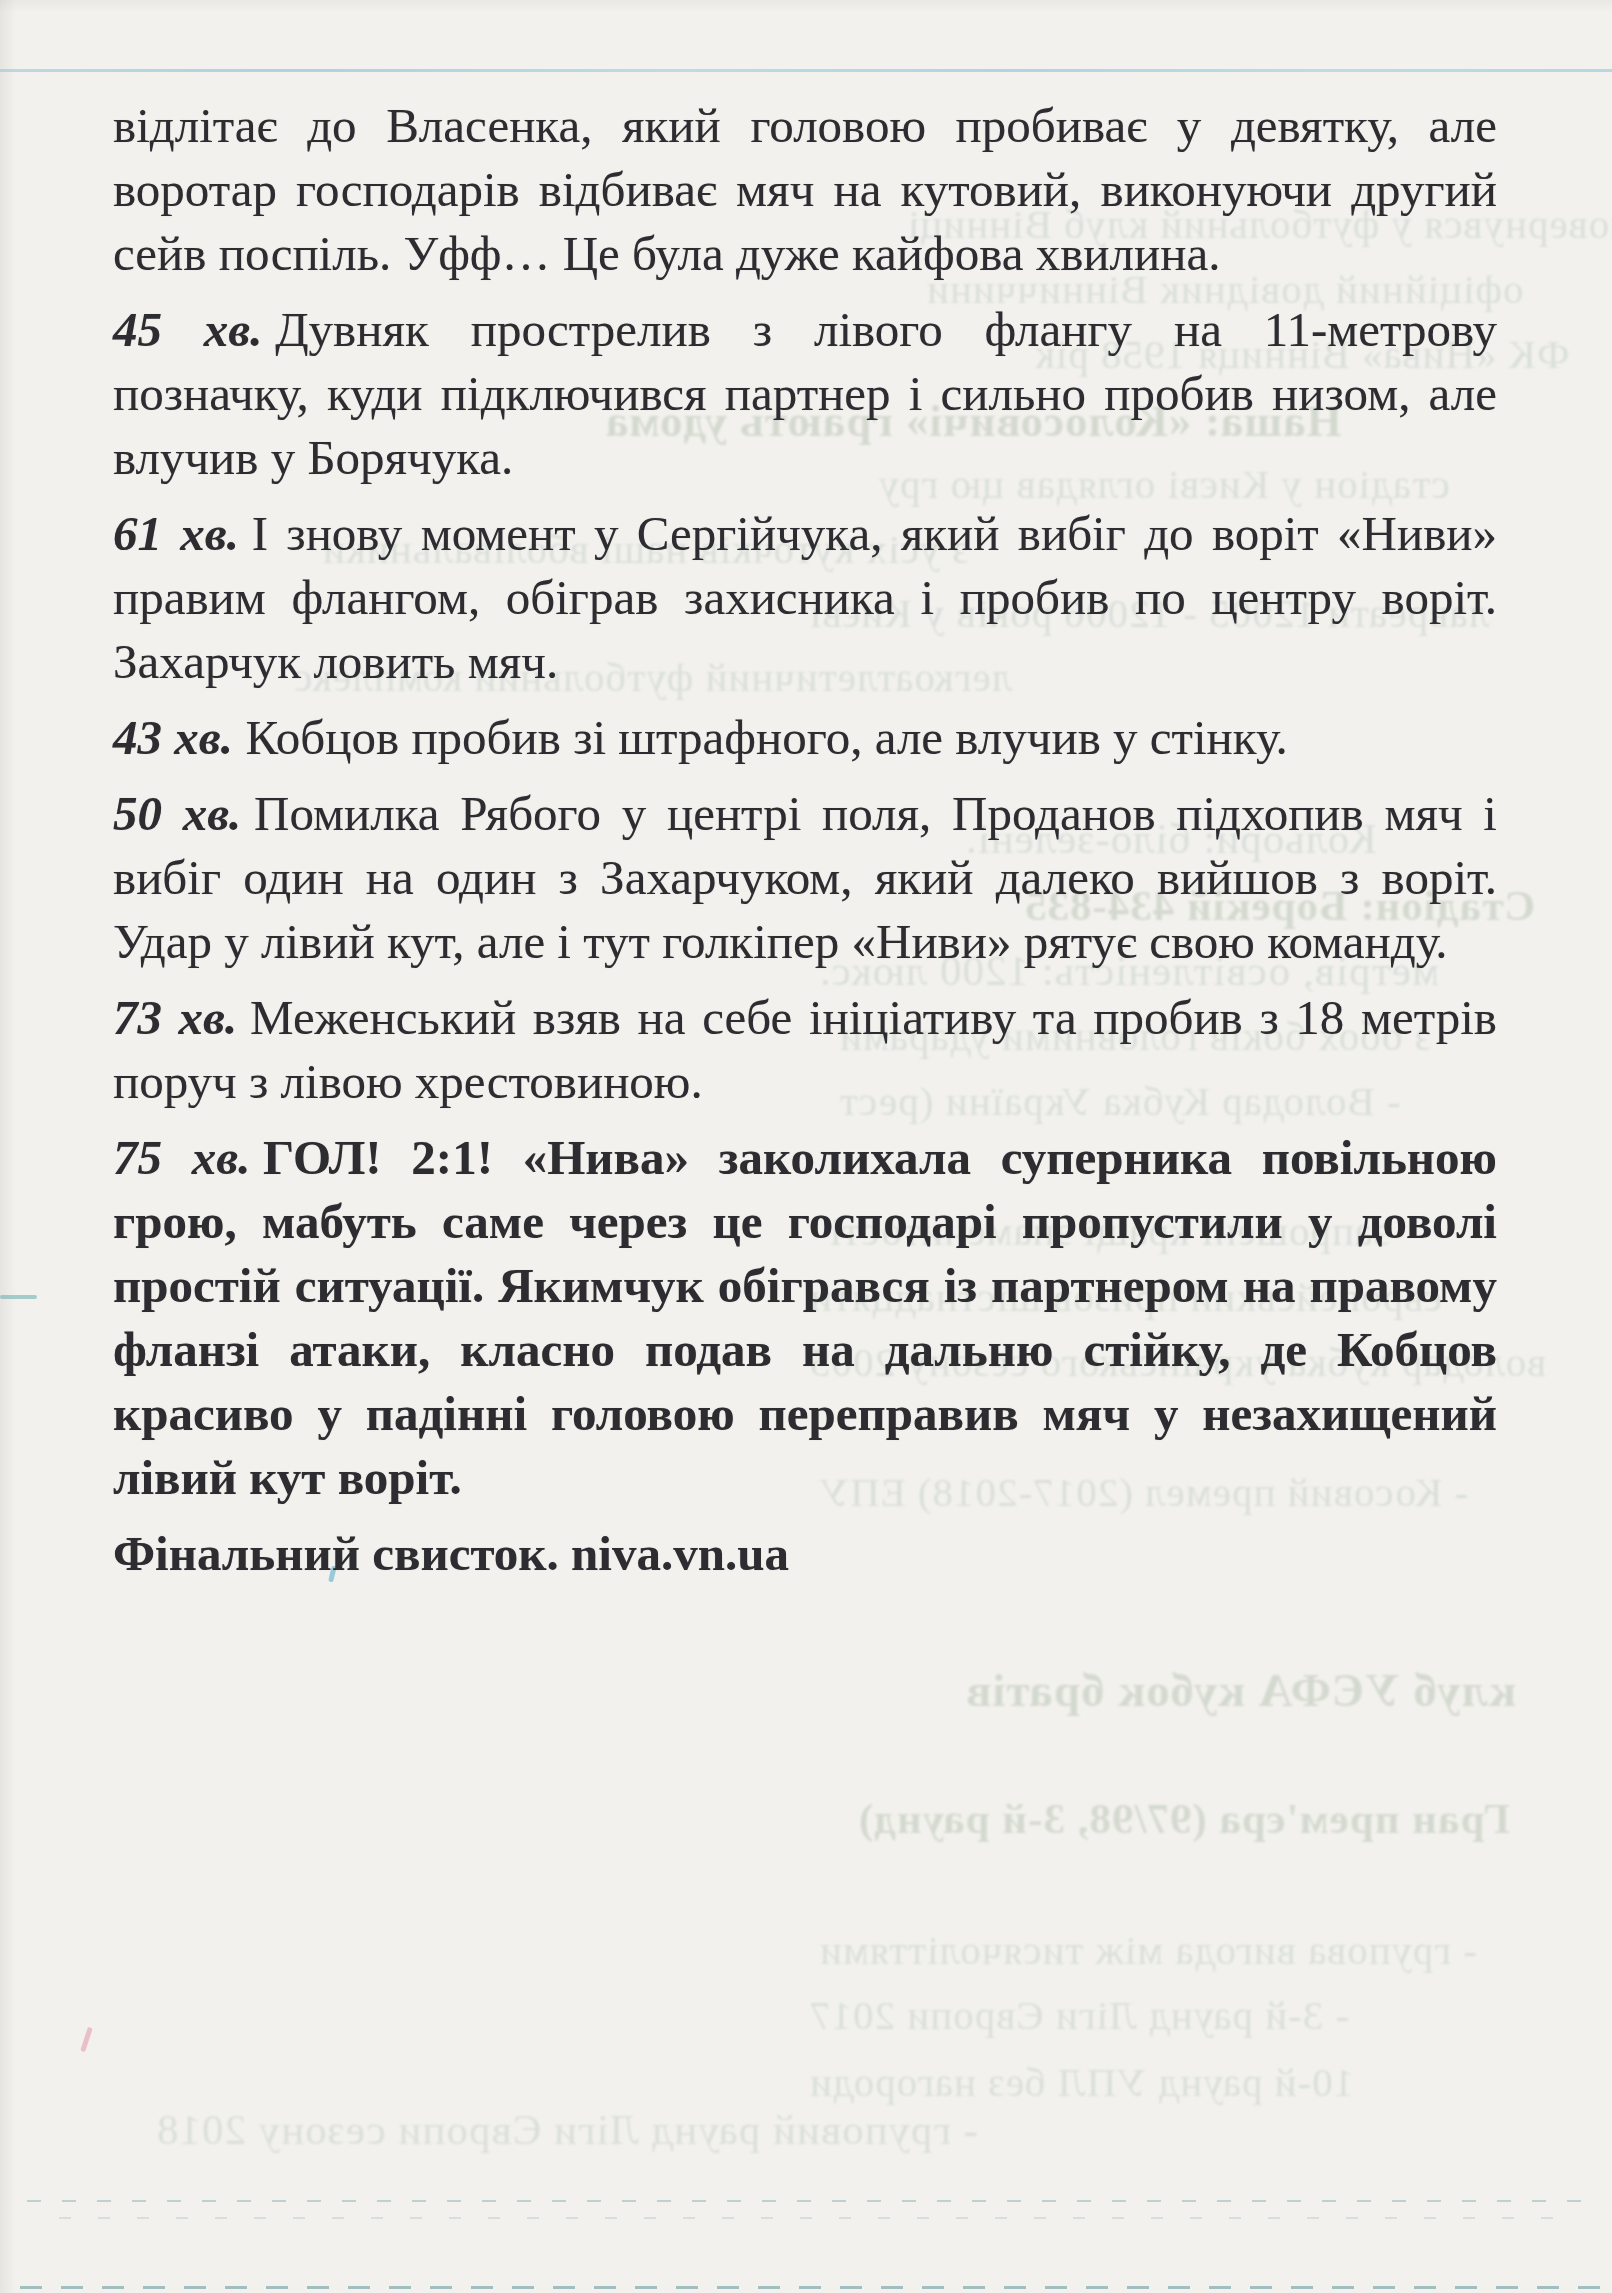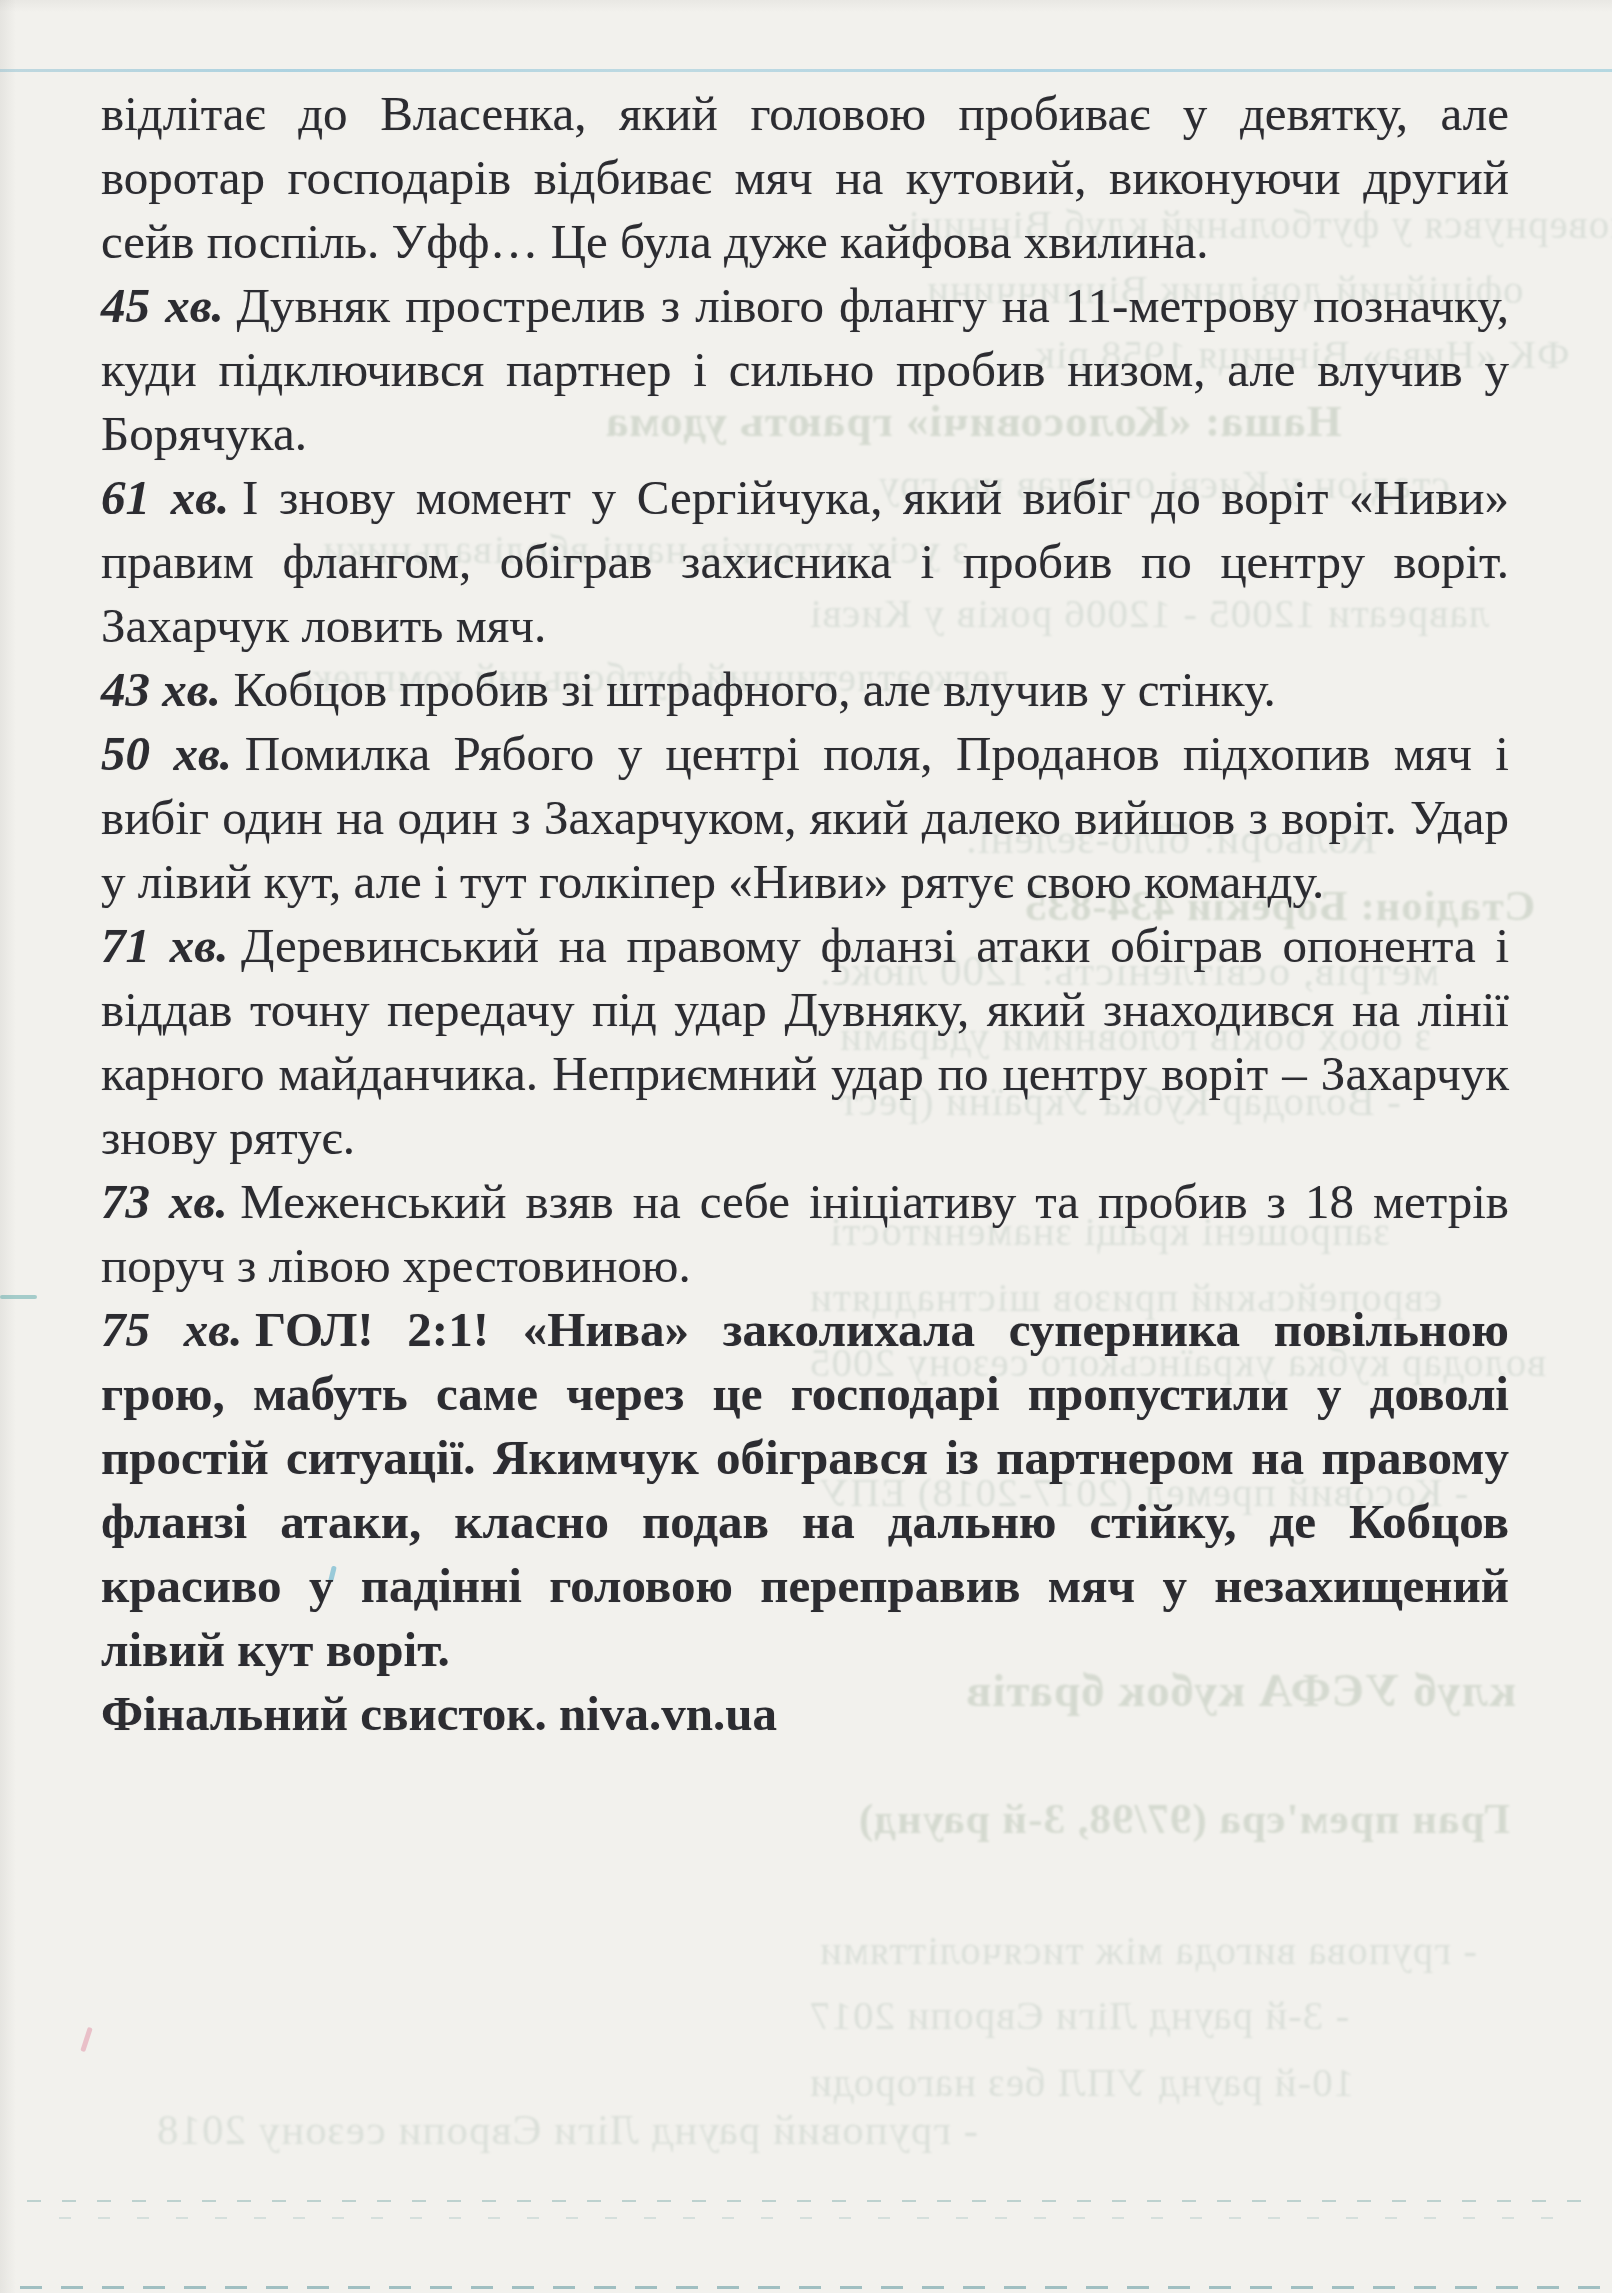--- a/index.html
+++ b/index.html
@@ -65,21 +65,21 @@
     position: absolute;
     left: 101px;
     top: 82px;
     width: 1408px;
     color: #2c2c31;
     font-size: 49px;
     line-height: 64px;
     text-align: justify;
     text-shadow: 0 0 1px rgba(40,40,45,0.25);
   }
-  .para { margin: 0; }
+  .para { margin: 12px; }
   .para strong { font-weight: bold; margin-right: 12.7px; font-style: italic; }
   .para strong:empty { display: none; margin: 0; }
   .para.bold-para { font-weight: bold; }
 
   
   .ghost {
     position: absolute;
     transform: scaleX(-1);
     color: #7f9a8c;
     opacity: 0.20;
@@ -137,23 +137,20 @@
   <p class="para">
     <strong>61 хв.</strong><span>І знову момент у Сергійчука, який вибіг до воріт «Ниви» правим флангом, обіграв захисника і пробив по центру воріт. Захарчук ловить мяч.</span>
   </p>
   <p class="para">
     <strong>43 хв.</strong><span>Кобцов пробив зі штрафного, але влучив у стінку.</span>
   </p>
   <p class="para">
     <strong>50 хв.</strong><span>Помилка Рябого у центрі поля, Проданов підхопив мяч і вибіг один на один з Захарчуком, який далеко вийшов з воріт. Удар у лівий кут, але і тут голкіпер «Ниви» рятує свою команду.</span>
   </p>
   <p class="para">
-    <strong>71 хв.</strong><span>Деревинський на правому фланзі атаки обіграв опонента і віддав точну передачу під удар Дувняку, який знаходився на лінії карного майданчика. Неприємний удар по центру воріт – Захарчук знову рятує.</span>
-  </p>
-  <p class="para">
     <strong>73 хв.</strong><span>Меженський взяв на себе ініціативу та пробив з 18 метрів поруч з лівою хрестовиною.</span>
   </p>
   <p class="para bold-para">
     <strong>75 хв.</strong><span>ГОЛ! 2:1! «Нива» заколихала суперника повільною грою, мабуть саме через це господарі пропустили у доволі простій ситуації. Якимчук обігрався із партнером на правому фланзі атаки, класно подав на дальню стійку, де Кобцов красиво у падінні головою переправив мяч у незахищений лівий кут воріт.</span>
   </p>
   <p class="para bold-para">
     <span>Фінальний свисток. niva.vn.ua</span>
   </p>
 </div>
 

